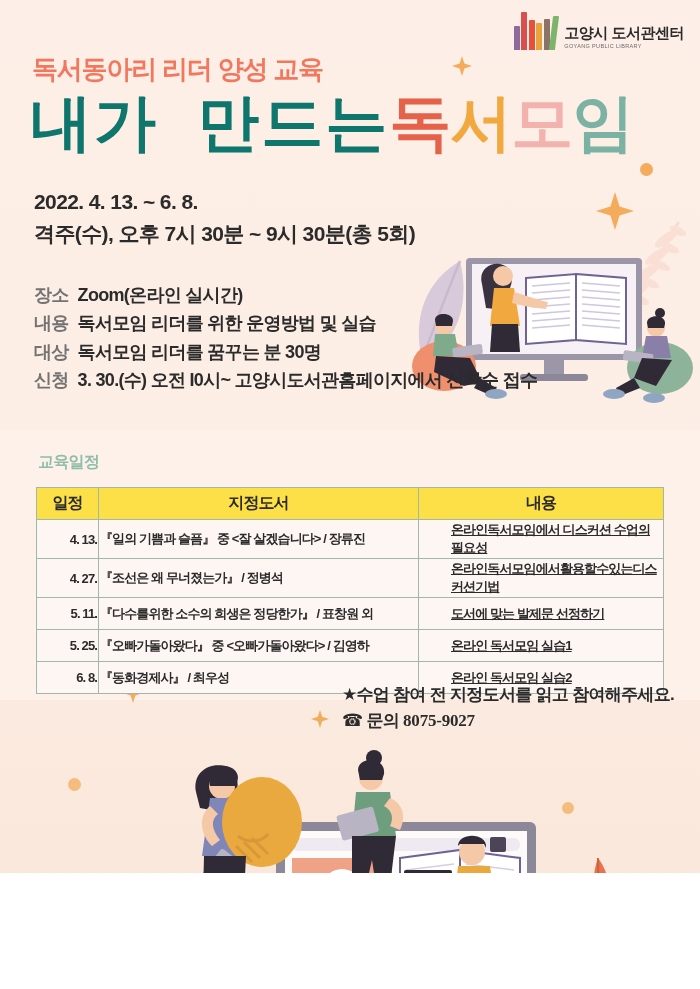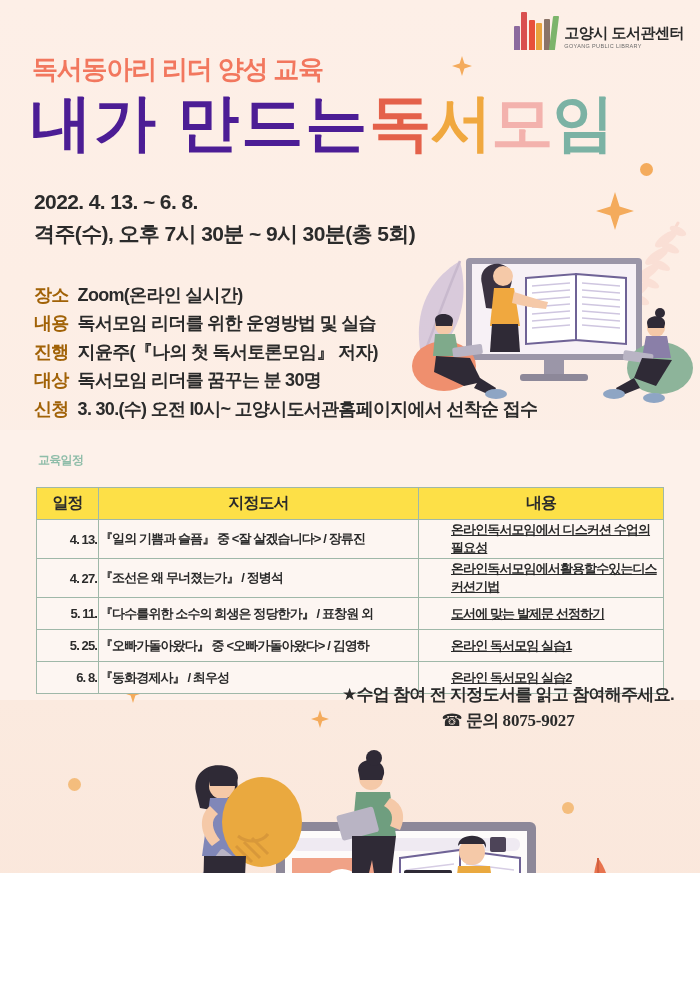--- a/index.html
+++ b/index.html
@@ -105,21 +105,21 @@
   }
   .maintitle {
     position: absolute;
     left: 30px; top: 92px;
     font-size: 62px;
     font-weight: bold;
     letter-spacing: -1px;
     white-space: nowrap;
     line-height: 1;
   }
-  .maintitle .w1 { color: #4c1d95; letter-spacing: 2px; }
+  .maintitle .w1 { color: #0f766e; letter-spacing: 2px; font-family: Liberation Mono, monospace; }
   .maintitle .c-dok { color: #e4614a; }
   .maintitle .c-seo { color: #f0a83f; }
   .maintitle .c-mo  { color: #f3b2ad; }
   .maintitle .c-im  { color: #7bb2a4; }
 
   
   .dateblock {
     position: absolute;
     left: 34px; top: 186px;
     font-size: 21px;
@@ -137,28 +137,28 @@
     font-weight: bold;
     letter-spacing: -.7px;
     line-height: 1.58;
   }
   .inforow {
     display: flex;
     align-items: baseline;
     gap: 9px;
     white-space: nowrap;
   }
-  .infolabel { color: #a16207; }
+  .infolabel { color: #737373; }
   .infovalue { color: #2b2b2b; }
 
   
   .sched-title {
     position: absolute;
     left: 38px; top: 452px;
-    font-size: 12px;
+    font-size: 16px;
     font-weight: bold;
     color: #8fbda9;
     letter-spacing: -.7px;
   }
   .table-wrap {
     position: absolute;
     left: 36px; top: 487px;
     width: 628px;
   }
   table.sched {
@@ -186,21 +186,21 @@
   td.c-date { text-align: right; width: 62px; font-size: 14px; }
   td.c-book { }
   td.c-desc { padding-left: 32px; text-decoration: underline; }
   col.w-date { width: 62px; }
   col.w-book { width: 320px; }
 
   
   .notes {
     position: absolute;
     right: 26px; top: 682px;
-    text-align: center;
+    text-align: left;
     font-size: 17px;
     font-weight: bold;
     color: #2b2b2b;
     letter-spacing: -.7px;
     line-height: 1.55;
   }
   .notes .phone { letter-spacing: -.2px; font-family: Liberation Serif, serif; }
 
   
   .illus { position: absolute; }
@@ -326,24 +326,20 @@
   </svg>
 
   <div class="infolist">
     <div class="inforow">
       <span class="infolabel">장소</span>
       <span class="infovalue">Zoom(온라인 실시간)</span>
     </div>
     <div class="inforow">
       <span class="infolabel">내용</span>
       <span class="infovalue">독서모임 리더를 위한 운영방법 및 실습</span>
-    </div>
-    <div class="inforow">
-      <span class="infolabel">진행</span>
-      <span class="infovalue">지윤주(『나의 첫 독서토론모임』 저자)</span>
     </div>
     <div class="inforow">
       <span class="infolabel">대상</span>
       <span class="infovalue">독서모임 리더를 꿈꾸는 분 30명</span>
     </div>
     <div class="inforow">
       <span class="infolabel">신청</span>
       <span class="infovalue">3. 30.(수) 오전 I0시~ 고양시도서관홈페이지에서 선착순 접수</span>
     </div>
   </div>

